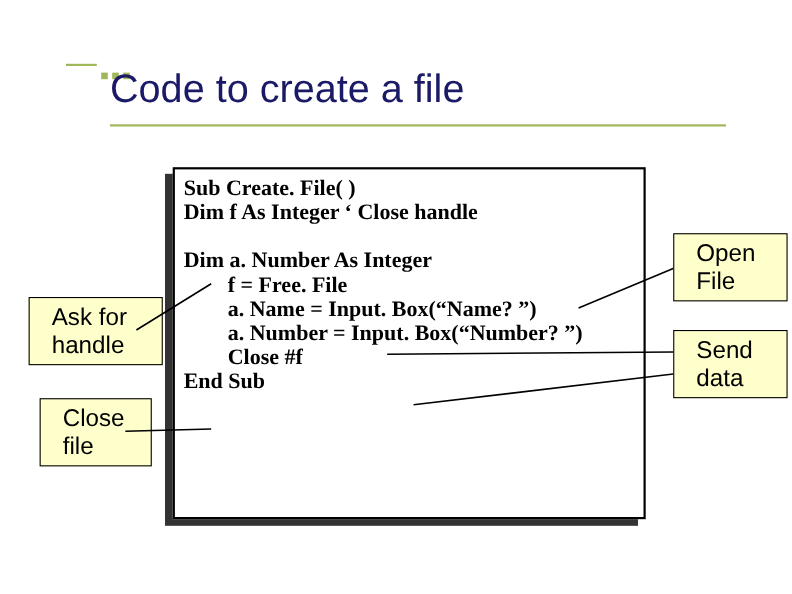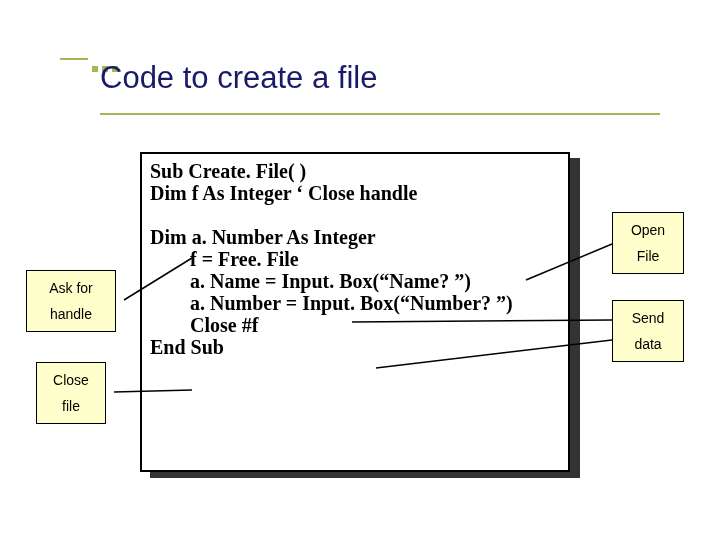--- a/index.html
+++ b/index.html
@@ -38,59 +38,58 @@
     top: 113px;
     width: 560px;
     height: 2px;
     background: #A0B85A;
   }
   h1.title {
     position: absolute;
     left: 100px;
     top: 60px;
     margin: 0;
-    font-size: 31px;
+    font-size: 36px;
     font-weight: normal;
     color: #1a1a66;
     font-family: Tahoma, Verdana, sans-serif;
   }
   .code-shadow {
     position: absolute;
     left: 150px;
     top: 158px;
     width: 430px;
     height: 320px;
     background: #333;
   }
   .code-box {
     position: absolute;
-    left: 140px;
+    left: 157px;
     top: 152px;
     width: 430px;
     height: 320px;
     background: #fff;
     border: 2px solid #000;
     box-sizing: border-box;
     padding: 6px 8px;
     font-family: "Times New Roman", serif;
     font-size: 20px;
     line-height: 22px;
     font-weight: bold;
     color: #000;
   }
   .code-box .indent { padding-left: 40px; display: block; font-family: Liberation Serif, serif; }
   .callout {
     position: absolute;
     background: #FFFFCC;
     border: 1px solid #000;
     font-family: Tahoma, Verdana, sans-serif;
-    font-size: 14px;
+    font-size: 22px;
     color: #000;
-    text-align: center;
-    padding: 4px 4px;
+    padding: 4px 20px;
     line-height: 26px;
   }
   svg.connectors {
     position: absolute;
     left: 0; top: 0;
     width: 720px; height: 540px;
     pointer-events: none;
   }
 </style>
 </head>

